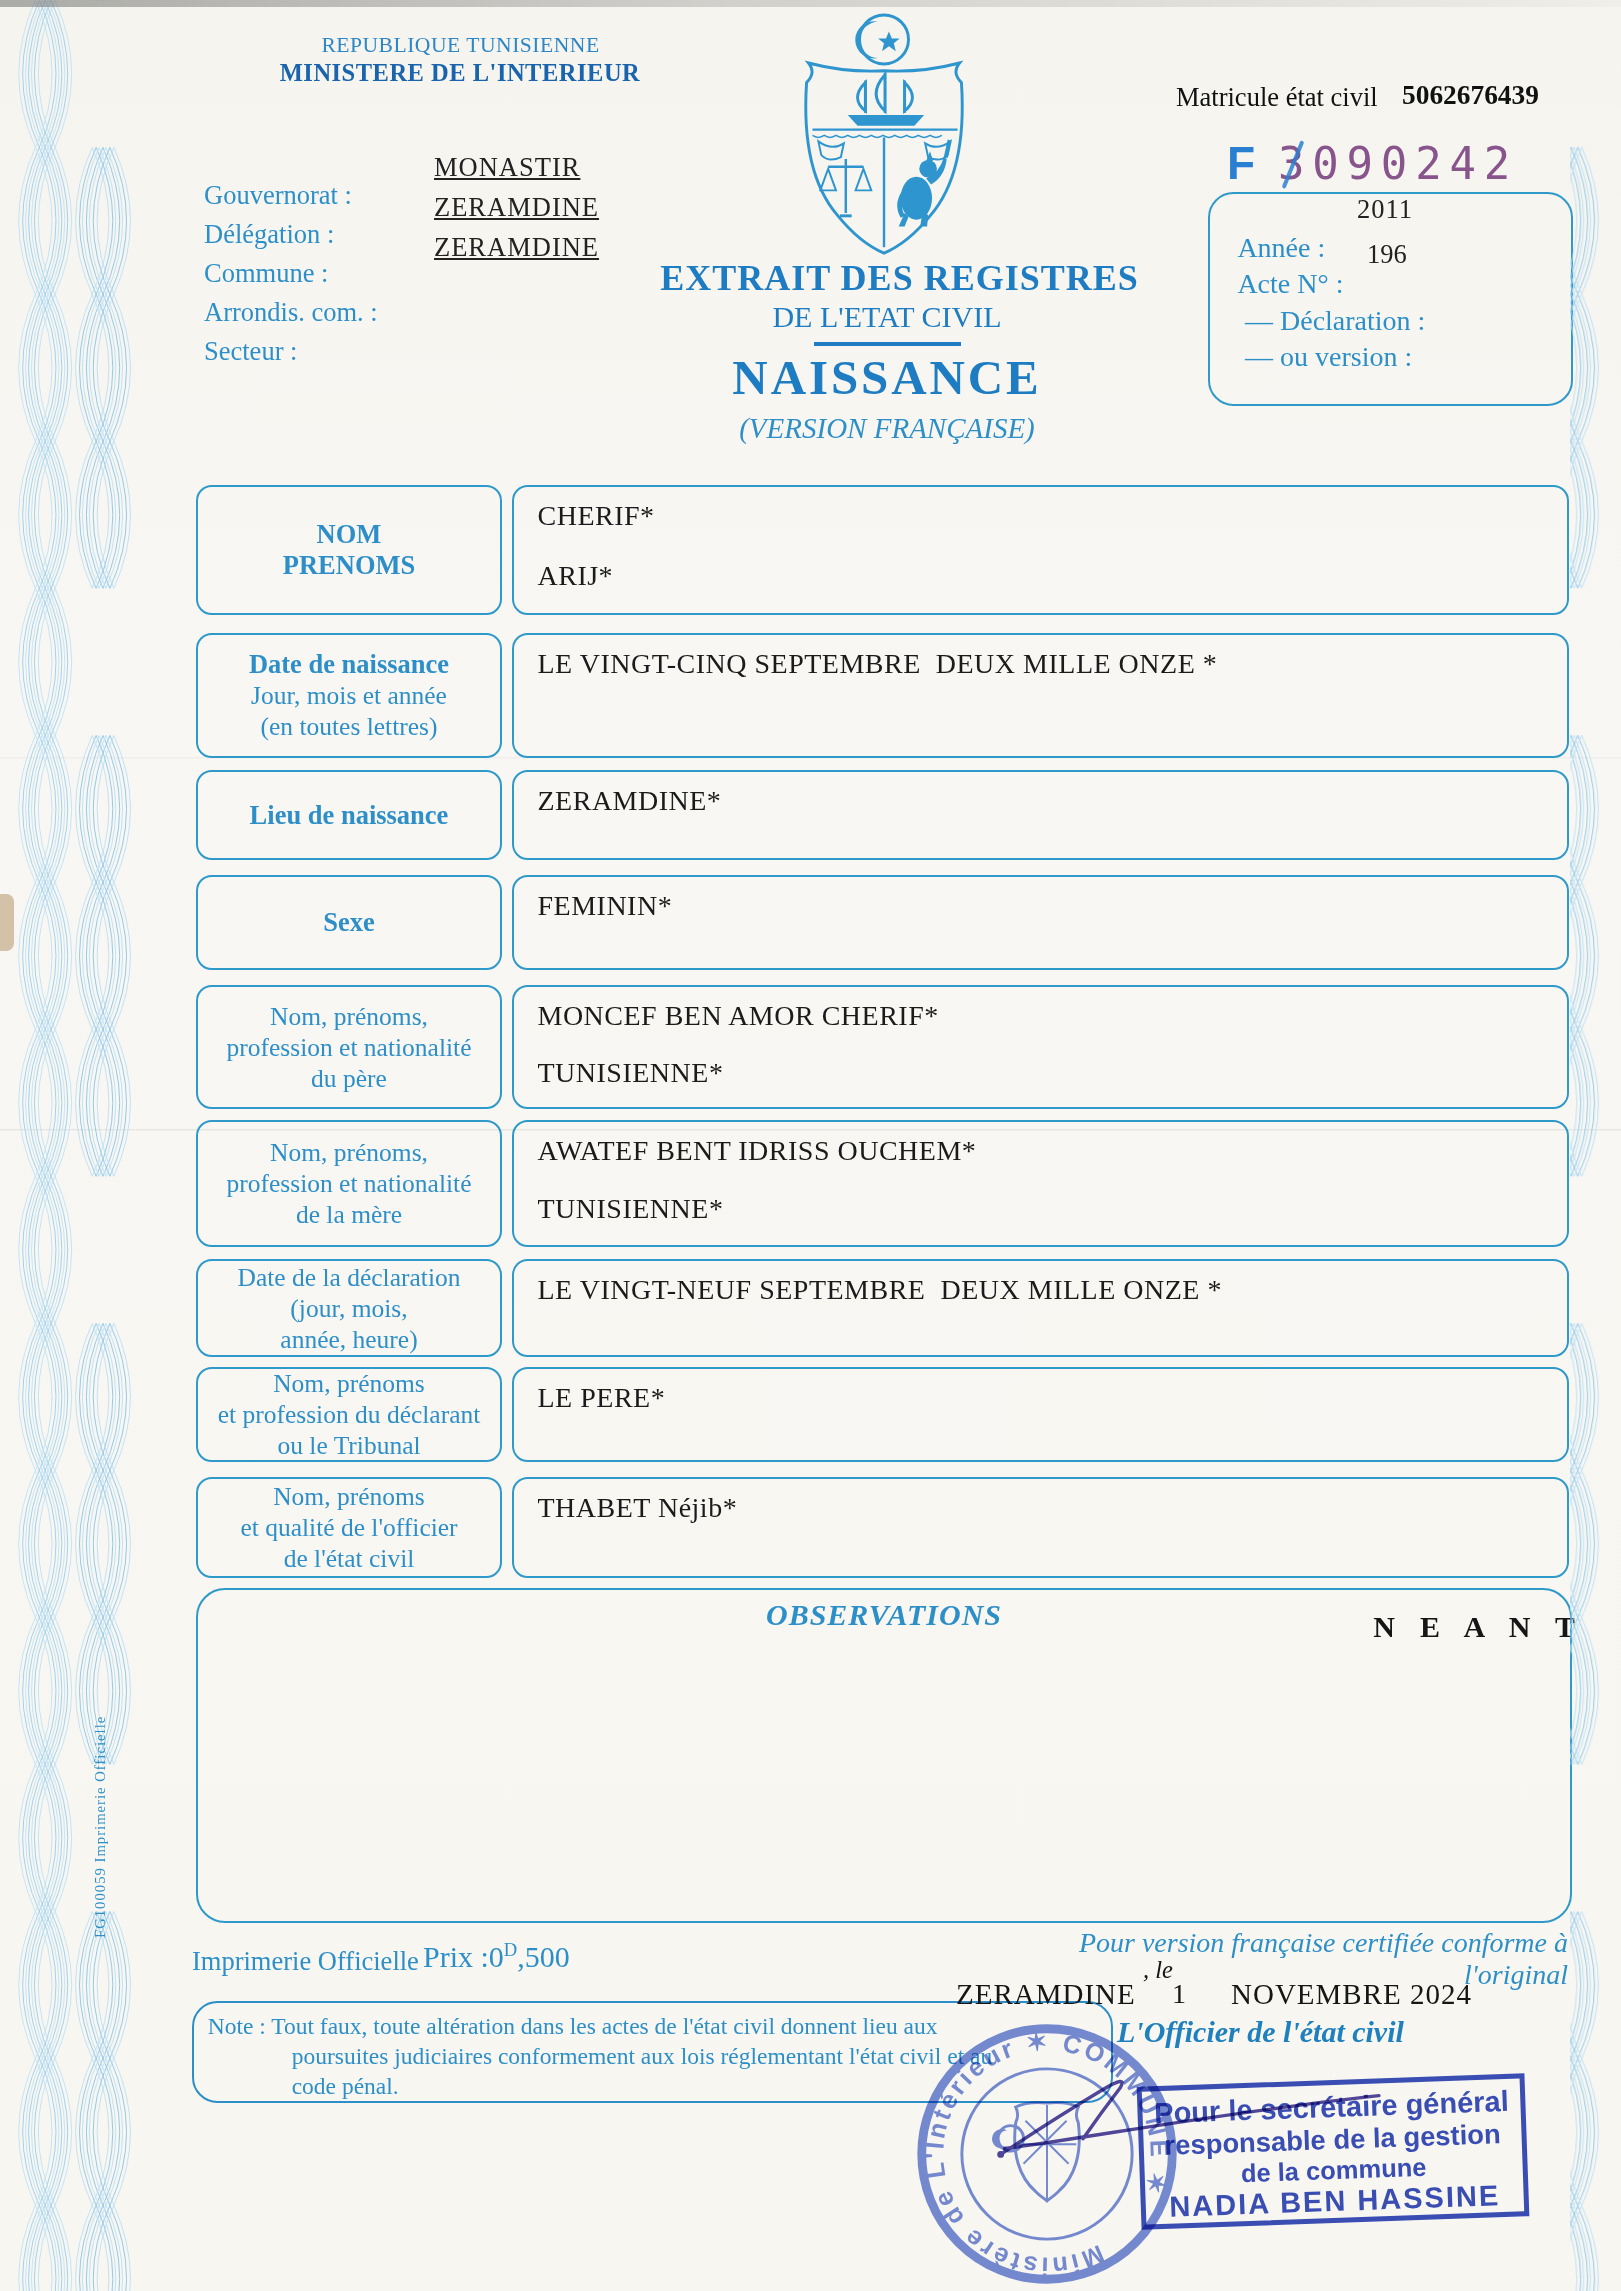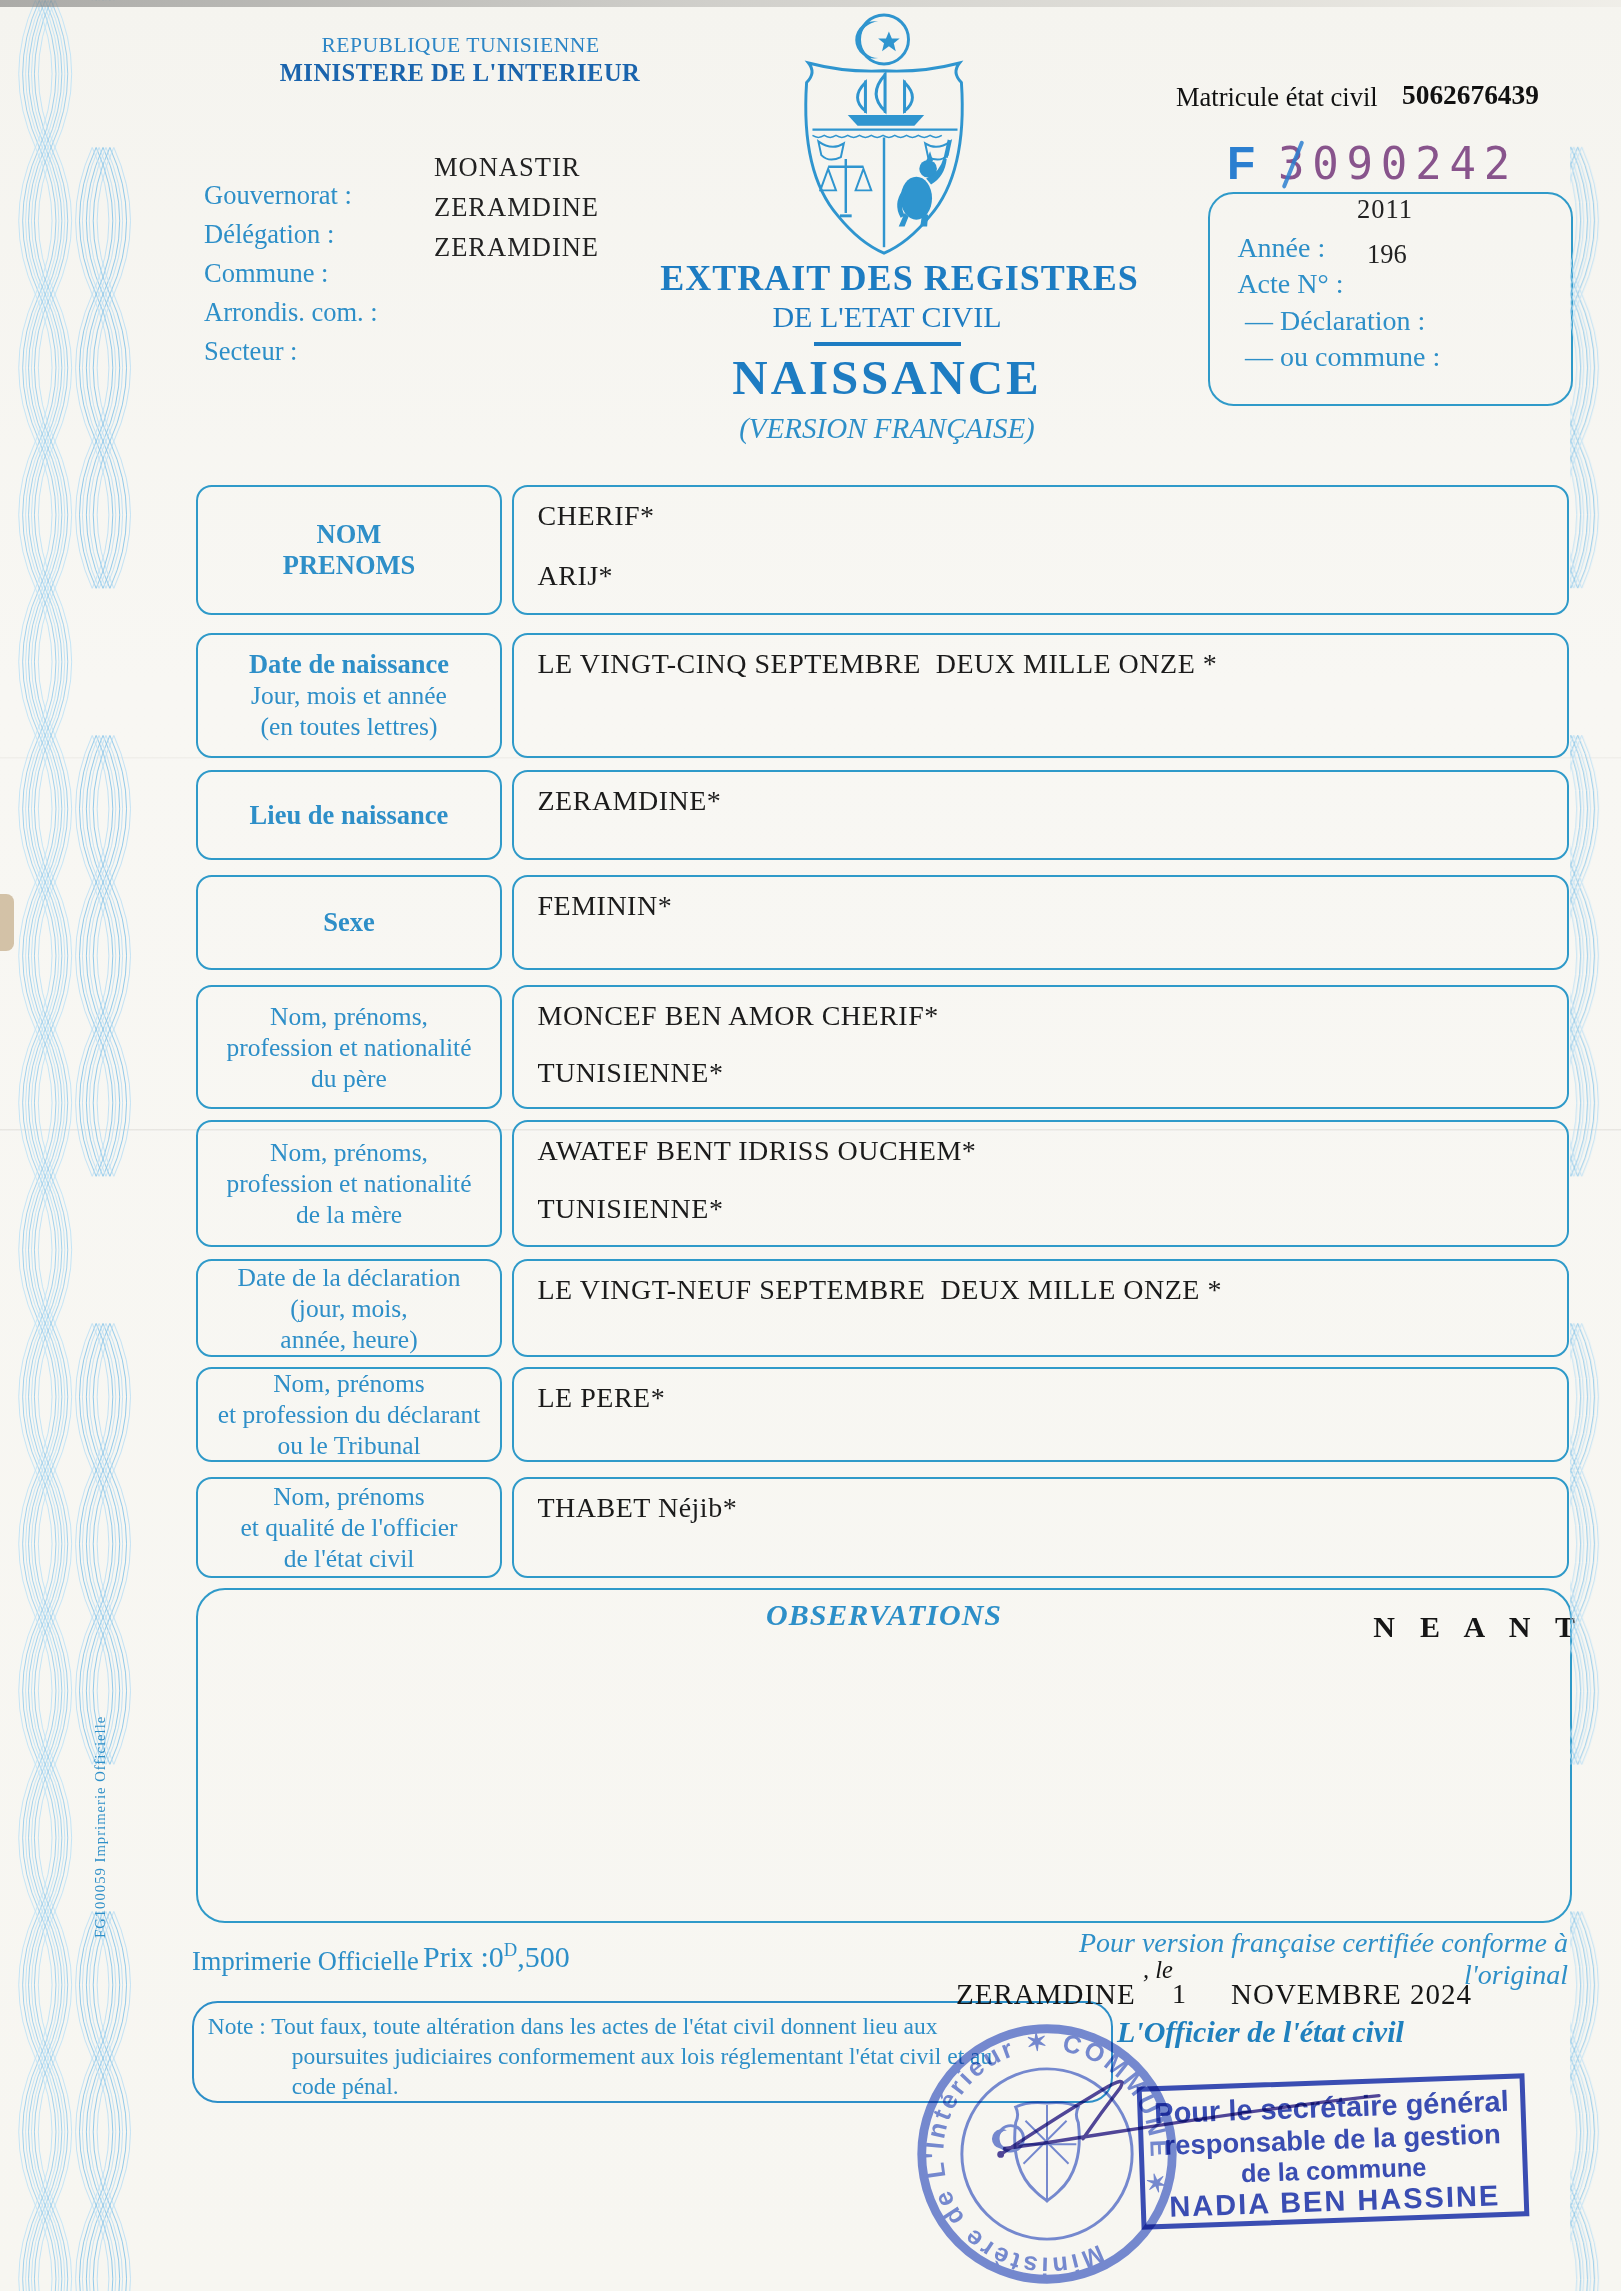--- a/index.html
+++ b/index.html
@@ -14,21 +14,21 @@
   .edge-right{position:absolute;right:0;top:0;z-index:1;}
   .paper-flaw{position:absolute;left:0;top:894px;width:13.7px;height:57px;background:#c9b493;
         border-radius:0 7.8px 7.8px 0;opacity:.8;}
   .crease{position:absolute;left:0;right:0;height:2.9px;
         background:linear-gradient(rgba(110,100,88,.14),rgba(255,255,255,.5));}
   
   .republic{top:33px;left:245px;width:431px;text-align:center;font-size:21.6px;letter-spacing:0.5px;color:#2d86c6;}
   .ministry{top:59px;left:225px;width:470px;text-align:center;font-size:24.5px;font-weight:bold;
         letter-spacing:0.5px;color:#1a64ad;}
   .loc-labels{top:176px;left:204px;font-size:26.5px;line-height:39px;color:#2d8fc8;}
-  .loc-values{top:147px;left:434px;font-size:26.5px;line-height:40px;color:#222;letter-spacing:1px;}
+  .loc-values{top:147px;left:434px;font-size:26.5px;line-height:40px;color:#222;letter-spacing:1px;text-decoration:underline;}
   .matricule-label{top:82px;left:1176px;font-size:26.5px;color:#111;}
   .matricule-value{top:80px;left:1402px;font-size:27.4px;font-weight:bold;color:#111;}
   .serial-f{top:136px;left:1227px;font-size:46px;font-weight:bold;color:#2b7fd0;
         font-family:"Liberation Sans",sans-serif;}
   .serial-num{top:138px;left:1278px;font-size:44px;color:#7d4382;letter-spacing:7.8px;
         font-family:"DejaVu Sans Mono",monospace;opacity:.9;}
   .serial-slash{top:139px;left:1291px;width:3.9px;height:51px;background:#2b7fd0;
         transform:rotate(22deg);border-radius:2px;opacity:.85;}
   .acte-box{top:192px;left:1208px;width:361px;height:210px;border:2.9px solid #2f9ac9;border-radius:25.5px;}
   .acte-year{position:absolute;top:0px;left:147px;font-size:26.5px;color:#222;letter-spacing:1px;}
@@ -188,21 +188,21 @@
   <div class="abs serial-f">F</div>
   <div class="abs serial-num">3090242</div>
   <div class="abs serial-slash"></div>
 
   <div class="abs acte-box">
     <div class="acte-year">2011</div>
     <div class="acte-annee">Année :</div>
     <div class="acte-num">196</div>
     <div class="acte-lab">Acte N° :</div>
     <div class="acte-decl">— Déclaration :</div>
-    <div class="acte-jug">— ou commune :</div>
+    <div class="acte-jug">— ou version :</div>
   </div>
 
   <div class="abs title1">EXTRAIT DES REGISTRES</div>
   <div class="abs title2">DE L'ETAT CIVIL</div>
   <div class="abs title-rule"></div>
   <div class="abs title3">NAISSANCE</div>
   <div class="abs title4">(VERSION FRANÇAISE)</div>
 
   <div id="rows-container">
       <div class="row r0">

